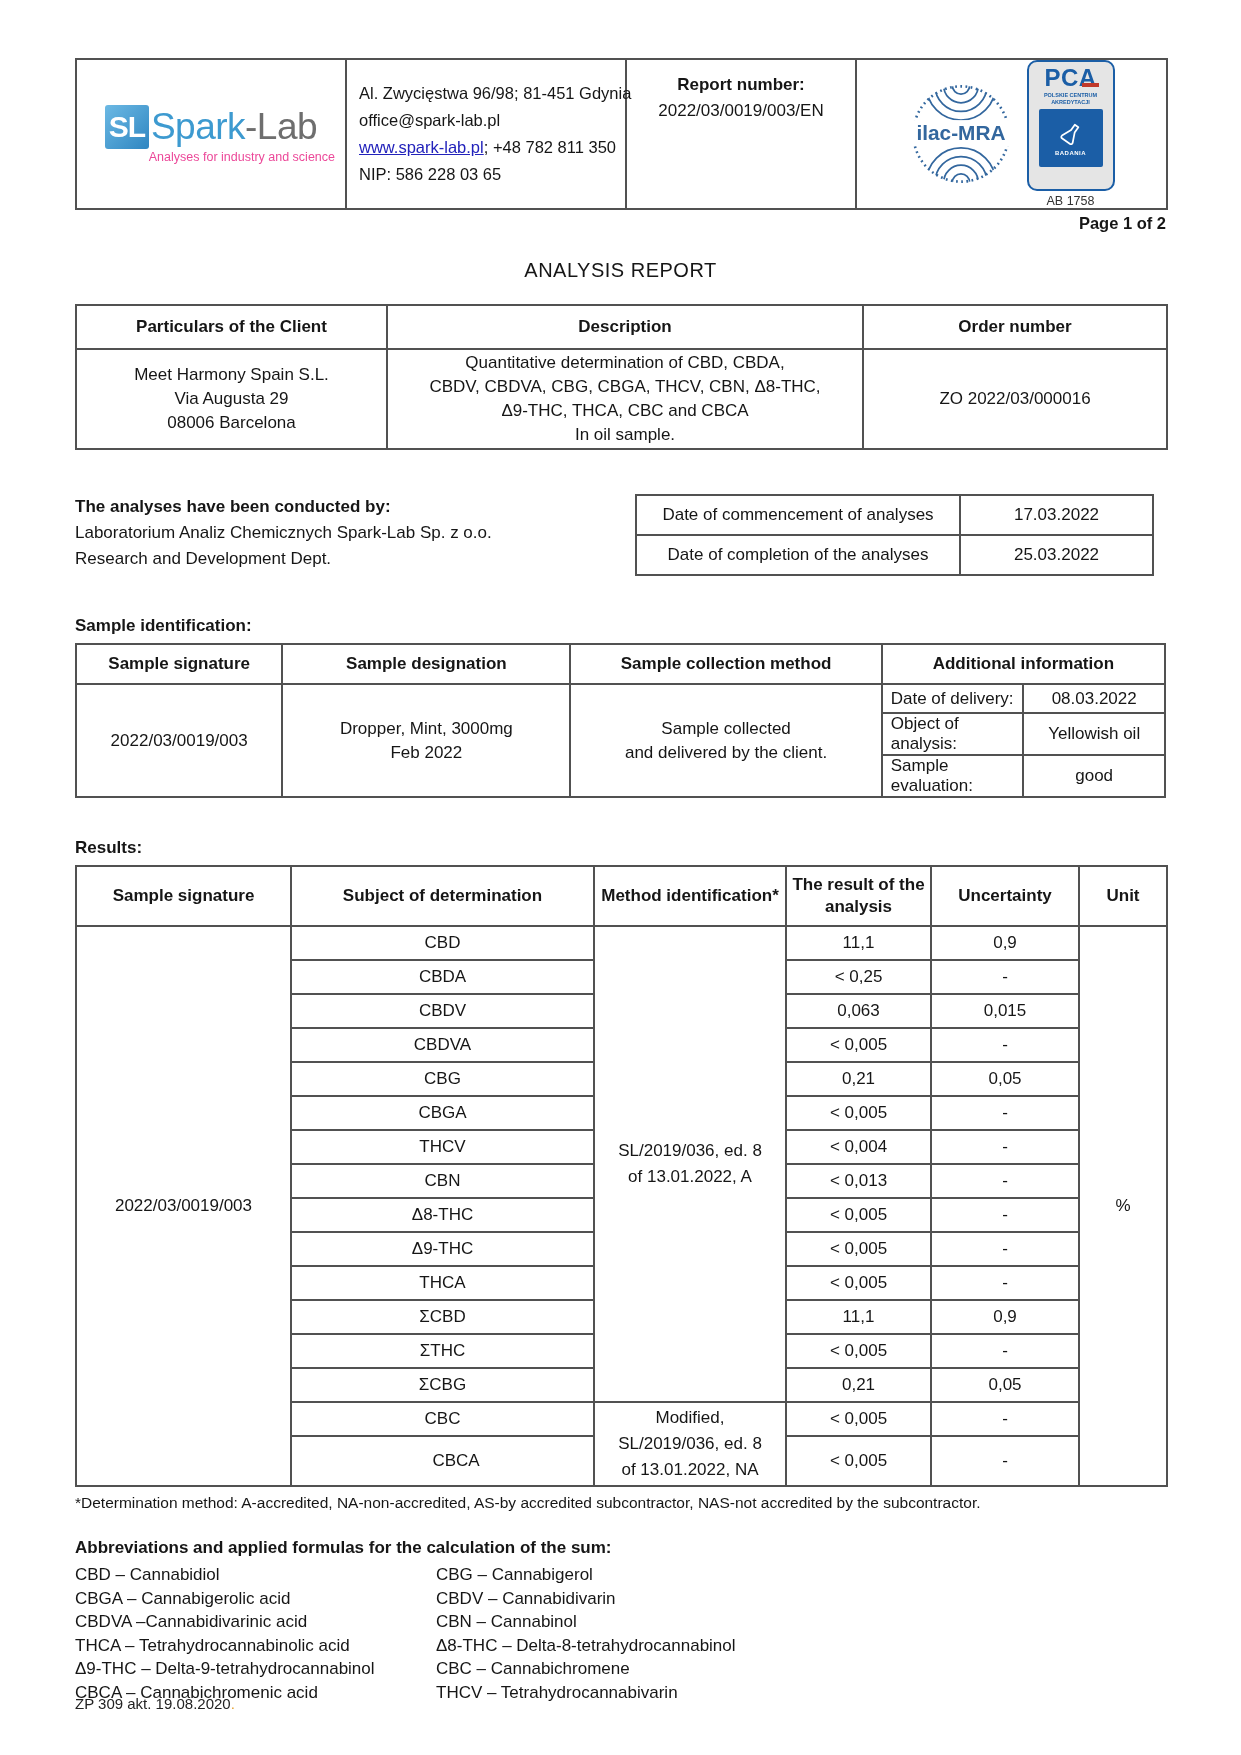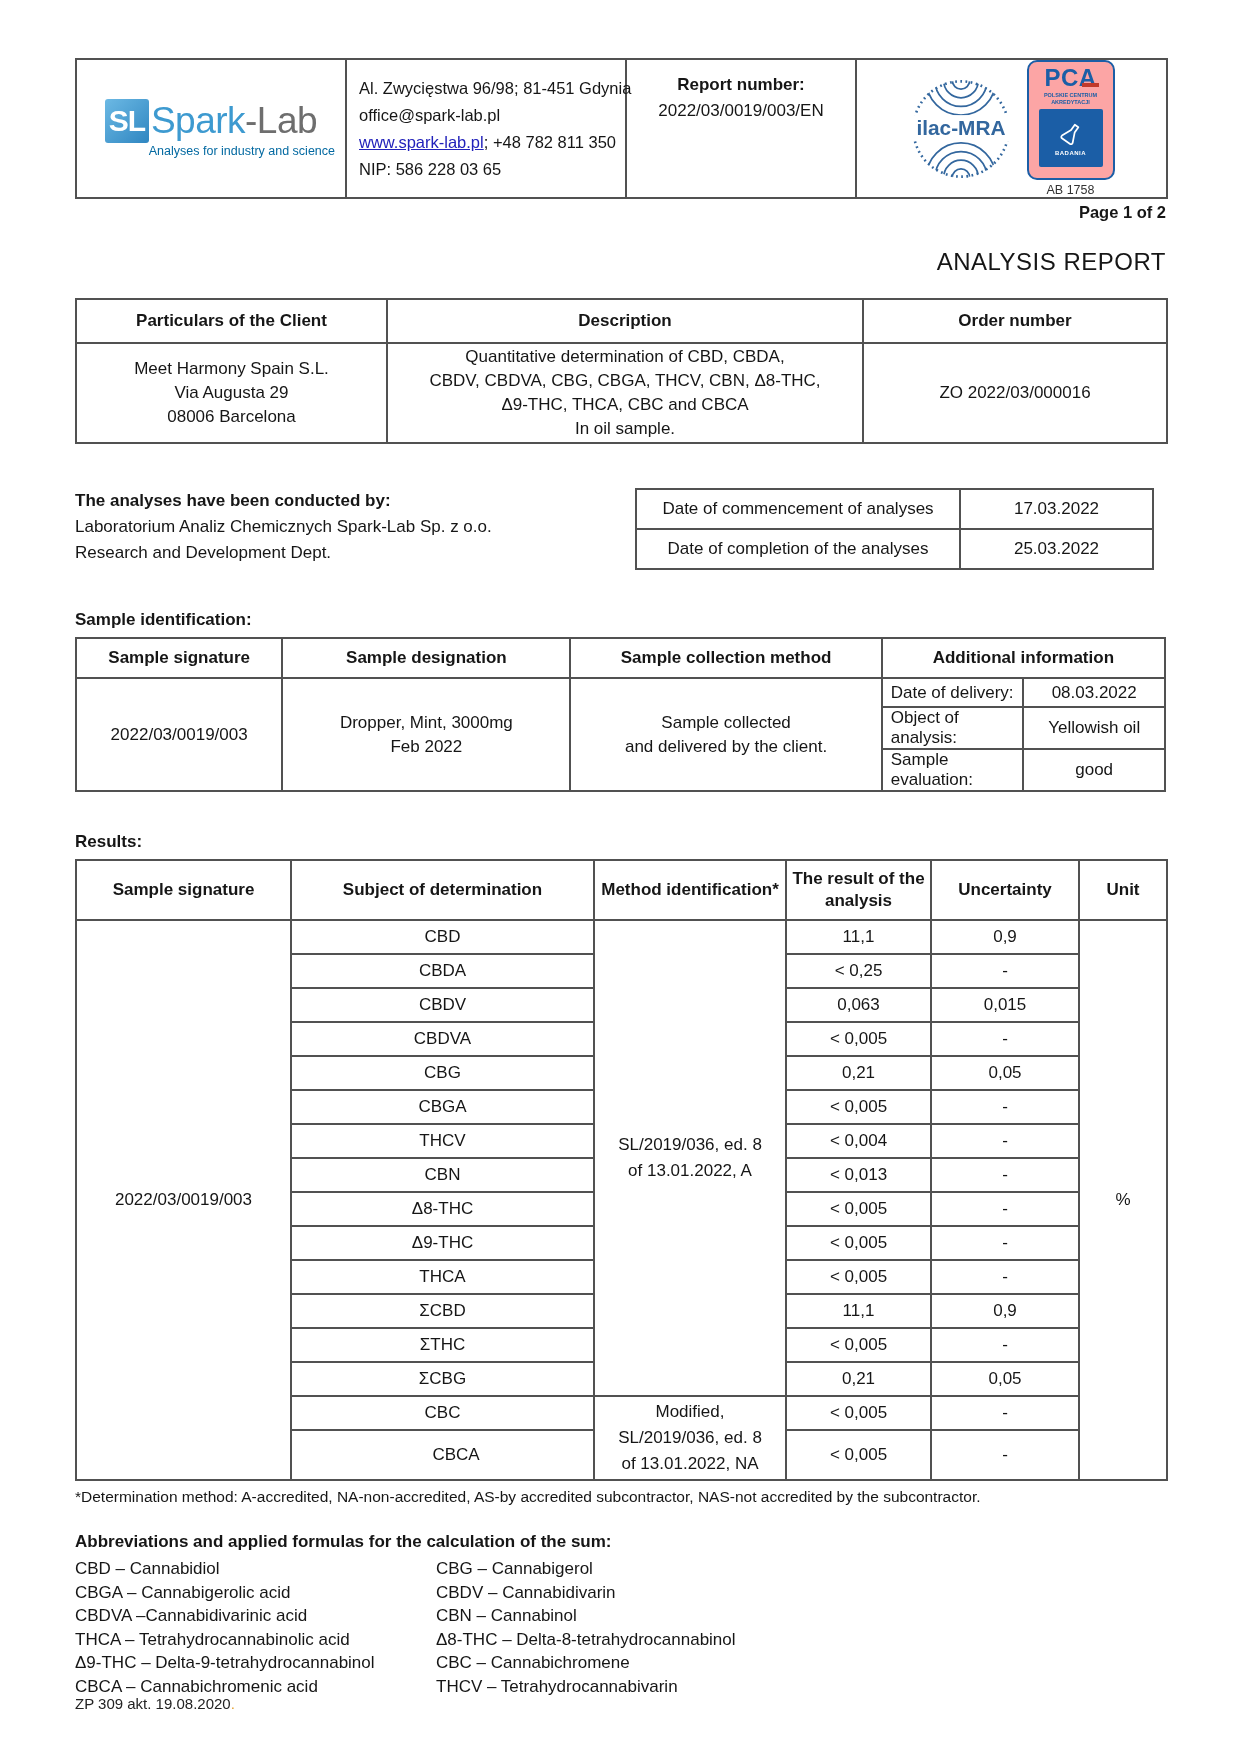--- a/index.html
+++ b/index.html
@@ -32,45 +32,45 @@
   .sl-badge {
     width:44px; height:44px; border-radius:3px;
     background: linear-gradient(135deg,#6cb9e4 0%, #2f86c1 100%);
     color:#fff; font-size:30px; font-weight:bold;
     display:flex; align-items:center; justify-content:center;
     margin-right:2px; letter-spacing:-1px;
   }
   .sl-name { font-size:37px; letter-spacing:-0.5px; }
   .sl-name .p1 { color:#3d9ad0; }
   .sl-name .p2 { color:#6e6e6e; }
-  .sl-tagline { font-size:12.5px; color:#0369a1; margin-top:1px; align-self:flex-end; padding-right:6px; }
+  .sl-tagline { font-size:12.5px; color:#ec4899; margin-top:1px; align-self:flex-end; padding-right:6px; }
 
   .addr-line { font-size:16.5px; line-height:27px; white-space:nowrap; }
   .addr-link { color:#2222bb; text-decoration:underline; }
 
   .rep-label { font-weight:bold; font-size:17px; line-height:26px; }
   .rep-num { font-size:17px; line-height:26px; }
 
   .logos-wrap { display:flex; align-items:center; justify-content:center; gap:14px; }
   .pca-wrap { display:flex; flex-direction:column; align-items:center; }
   .pca-box {
     width:88px; border:2px solid #1b5ea6; border-radius:10px;
-    background:#fca5a5; padding:4px 4px 11px; display:flex; flex-direction:column; align-items:center;
+    background:#e5e5e5; padding:4px 4px 22px; display:flex; flex-direction:column; align-items:center;
   }
   .pca-title { color:#1b5ea6; font-weight:bold; font-size:24px; line-height:24px; letter-spacing:0.5px; position:relative; }
   .pca-title .red-bar { position:absolute; right:-2px; bottom:3px; width:17px; height:4px; background:#c0392b; }
   .pca-sub { color:#1b5ea6; font-size:5.5px; font-weight:bold; line-height:7px; text-align:center; margin-top:2px; }
   .pca-badge { width:64px; height:58px; background:#1b5ea6; border-radius:2px; margin-top:3px;
     display:flex; flex-direction:column; align-items:center; justify-content:center; }
   .pca-badge-label { color:#fff; font-size:6px; font-weight:bold; margin-top:3px; letter-spacing:0.5px; }
   .pca-ab { font-size:12.5px; color:#333; margin-top:3px; }
 
   
   .page-ind { text-align:right; font-size:16.5px; font-weight:bold; margin-top:4px; }
-  .doc-title { text-align:right; font-size:24px; margin-top:26px; letter-spacing:0.5px; }
+  .doc-title { text-align:center; font-size:20px; margin-top:26px; letter-spacing:0.5px; }
 
   
   .client { margin-top:22px; }
   .client th { height:44px; }
   .client td { height:100px; text-align:center; vertical-align:middle; }
   .client .c1 { width:311px; }
   .client .c2 { width:476px; }
   .client .c3 { width:304px; }
   .lines div { line-height:24px; }
 

